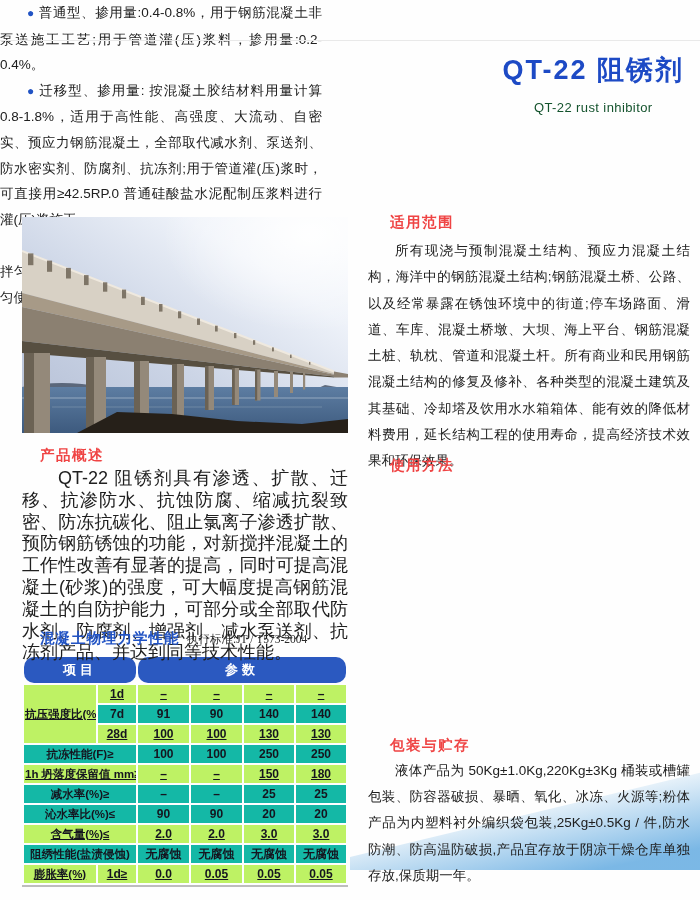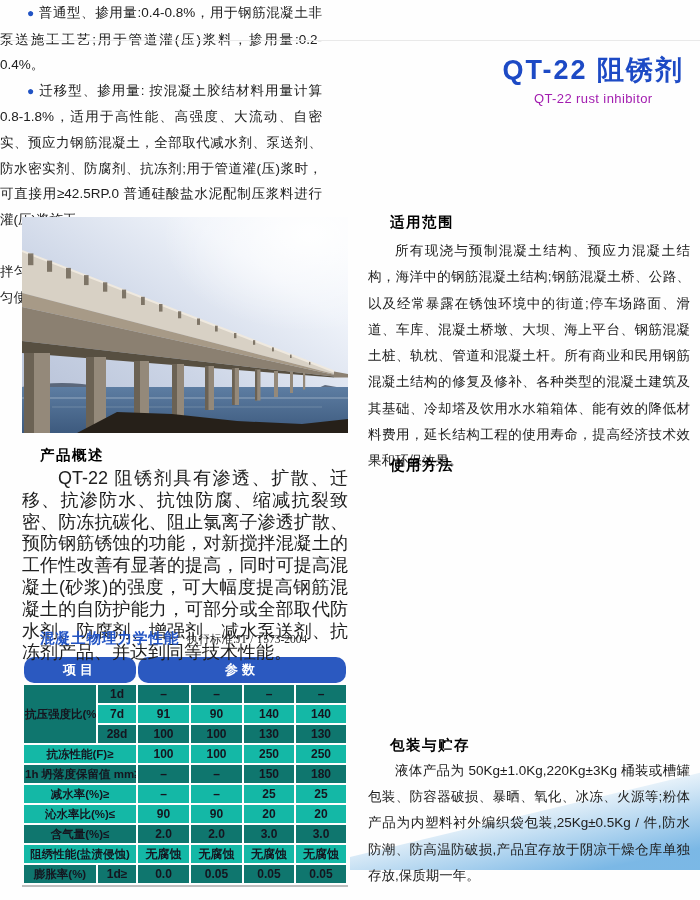--- a/index.html
+++ b/index.html
@@ -5,40 +5,40 @@
   html,body{margin:0;padding:0;}
   body{
     width:700px;height:900px;position:relative;background:#fefefe;
     font-family:"Liberation Sans","DejaVu Sans",sans-serif;overflow:hidden;
   }
   .topline{position:absolute;top:40px;left:0;width:700px;height:1px;background:#e9e9e9;}
 
   
   .page-title{position:absolute;top:52px;right:16px;text-align:center;}
   .page-title .main{font-size:27px;font-weight:bold;color:#1d4ac5;letter-spacing:2px;white-space:nowrap;}
-  .page-title .sub{margin-top:3px;font-size:13px;color:#a21caf;letter-spacing:.4px;}
+  .page-title .sub{margin-top:12px;font-size:13px;color:#14532d;letter-spacing:.4px;}
 
   
   .photo-wrap{position:absolute;left:22px;top:217px;width:326px;height:216px;}
   .photo-wrap svg{display:block;}
 
-  .sec-heading{position:absolute;font-size:14.5px;font-weight:bold;color:#000000;letter-spacing:1.5px;}
+  .sec-heading{position:absolute;font-size:14.5px;font-weight:bold;color:#ef4444;letter-spacing:1.5px;}
   .h-overview{left:40px;top:446px;}
   .body-text{position:absolute;color:#202020;text-align:justify;text-indent:2em;}
   .overview-body{left:22px;top:468px;width:326px;font-size:18px;line-height:21.8px;}
 
   .table-title{position:absolute;left:40px;top:629px;white-space:nowrap;}
   .table-title .t1{font-size:14.5px;font-weight:bold;color:#2153c4;letter-spacing:1px;}
   .table-title .t2{font-size:11.5px;color:#2a2a2a;font-family:"Liberation Serif","DejaVu Serif",serif;margin-left:3px;}
 
   .props{position:absolute;left:22px;top:655px;width:326px;border-collapse:separate;border-spacing:2px;table-layout:fixed;box-shadow:0 2px 0 rgba(110,110,110,.45);}
   .props th{background:#2b59c0;color:#ffffff;font-size:13px;font-weight:bold;height:24px;letter-spacing:4px;border-radius:10px;}
   .props td{font-size:12px;font-weight:bold;color:#15151f;text-align:center;height:18px;padding:0 1px;overflow:hidden;white-space:nowrap;}
   .props td.lbl{font-size:11.5px;}
-  .props tr.med td{background:#0f766e;}
+  .props tr.med td{background:#bef264;text-decoration:underline;}
   .props tr.light td{background:#14b8a6;}
 
   
   .h-scope{left:390px;top:213px;}
   .scope-body{left:368px;top:238px;width:322px;font-size:13.5px;line-height:26.3px;}
   .h-usage{left:390px;top:456px;}
   .usage-body{left:368px;top:478px;width:322px;font-size:13.5px;line-height:25.6px;}
   .usage-body p{margin:0;text-indent:2em;text-align:justify;color:#202020;}
   .dot{color:#2153c4;font-size:12px;margin-right:4px;}
   .h-packaging{left:390px;top:736px;}

